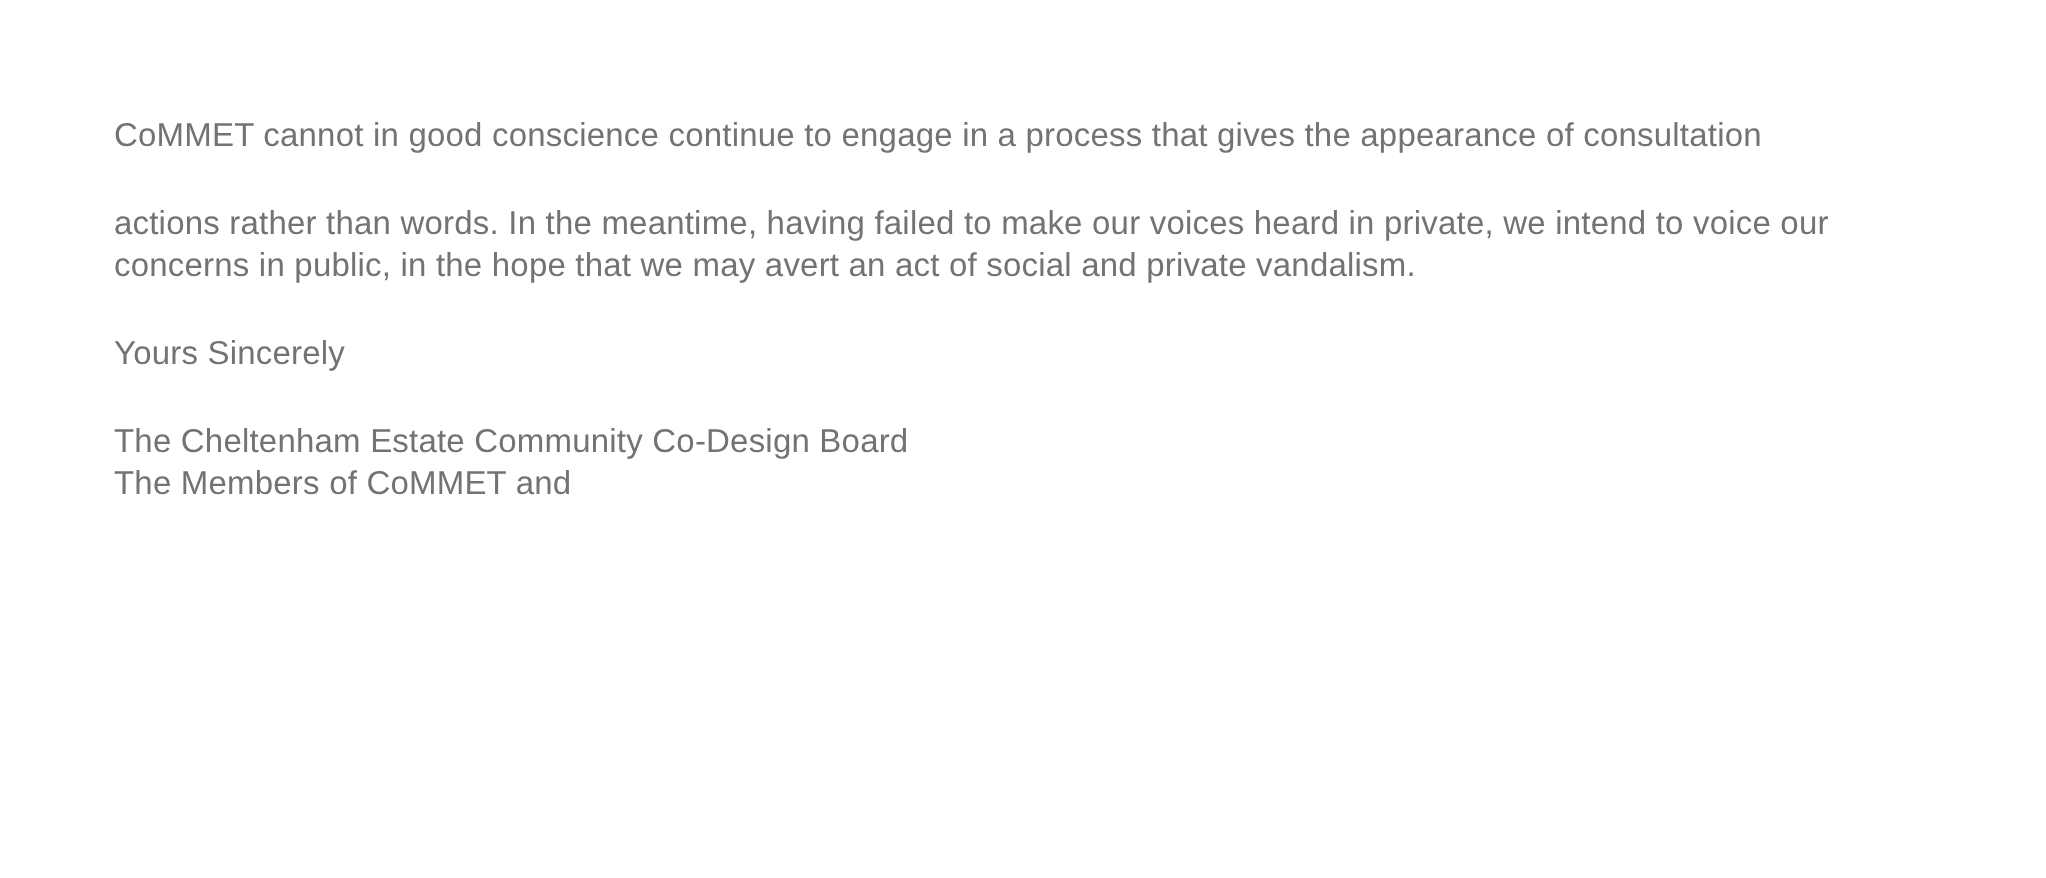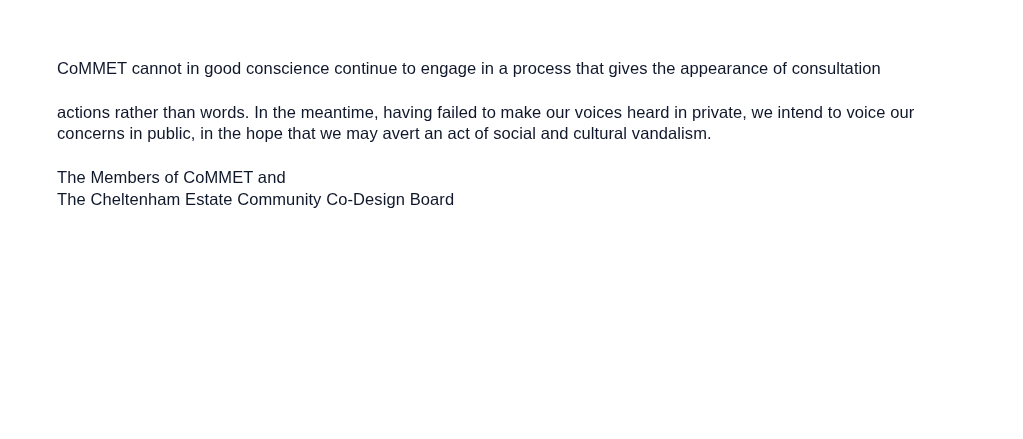--- a/index.html
+++ b/index.html
@@ -14,21 +14,21 @@
     font-family: "Liberation Sans", "DejaVu Sans", sans-serif;
   }
   .page {
     box-sizing: border-box;
     width: 1023px;
     height: 439px;
     padding: 58px 40px 0 57px;
     background: #ffffff;
   }
   .letter-body {
-    color: #0f172a;
+    color: #737373;
     font-size: 16.5px;
     line-height: 21.8px;
     letter-spacing: 0.1px;
   }
   .paragraph {
     margin: 0 0 21.8px 0;
   }
   .line {
     white-space: pre;   
   }
@@ -44,23 +44,26 @@
 
 <div class="page">
   <div class="letter-body">
 
     <div class="paragraph">
       <div class="line">CoMMET cannot in good conscience continue to engage in a process that gives the appearance of consultation</div>
     </div>
 
     <div class="paragraph">
       <div class="line">actions rather than words. In the meantime, having failed to make our voices heard in private, we intend to voice our</div>
-      <div class="line">concerns in public, in the hope that we may avert an act of social and cultural vandalism.</div>
+      <div class="line">concerns in public, in the hope that we may avert an act of social and private vandalism.</div>
     </div>
 
+    <div class="closing">
+      <div class="line">Yours Sincerely</div>
+    </div>
 
     <div class="signature">
+      <div class="line">The Cheltenham Estate Community Co-Design Board</div>
       <div class="line">The Members of CoMMET and</div>
-      <div class="line">The Cheltenham Estate Community Co-Design Board</div>
     </div>
 
   </div>
 </div>
 
 </body></html>

